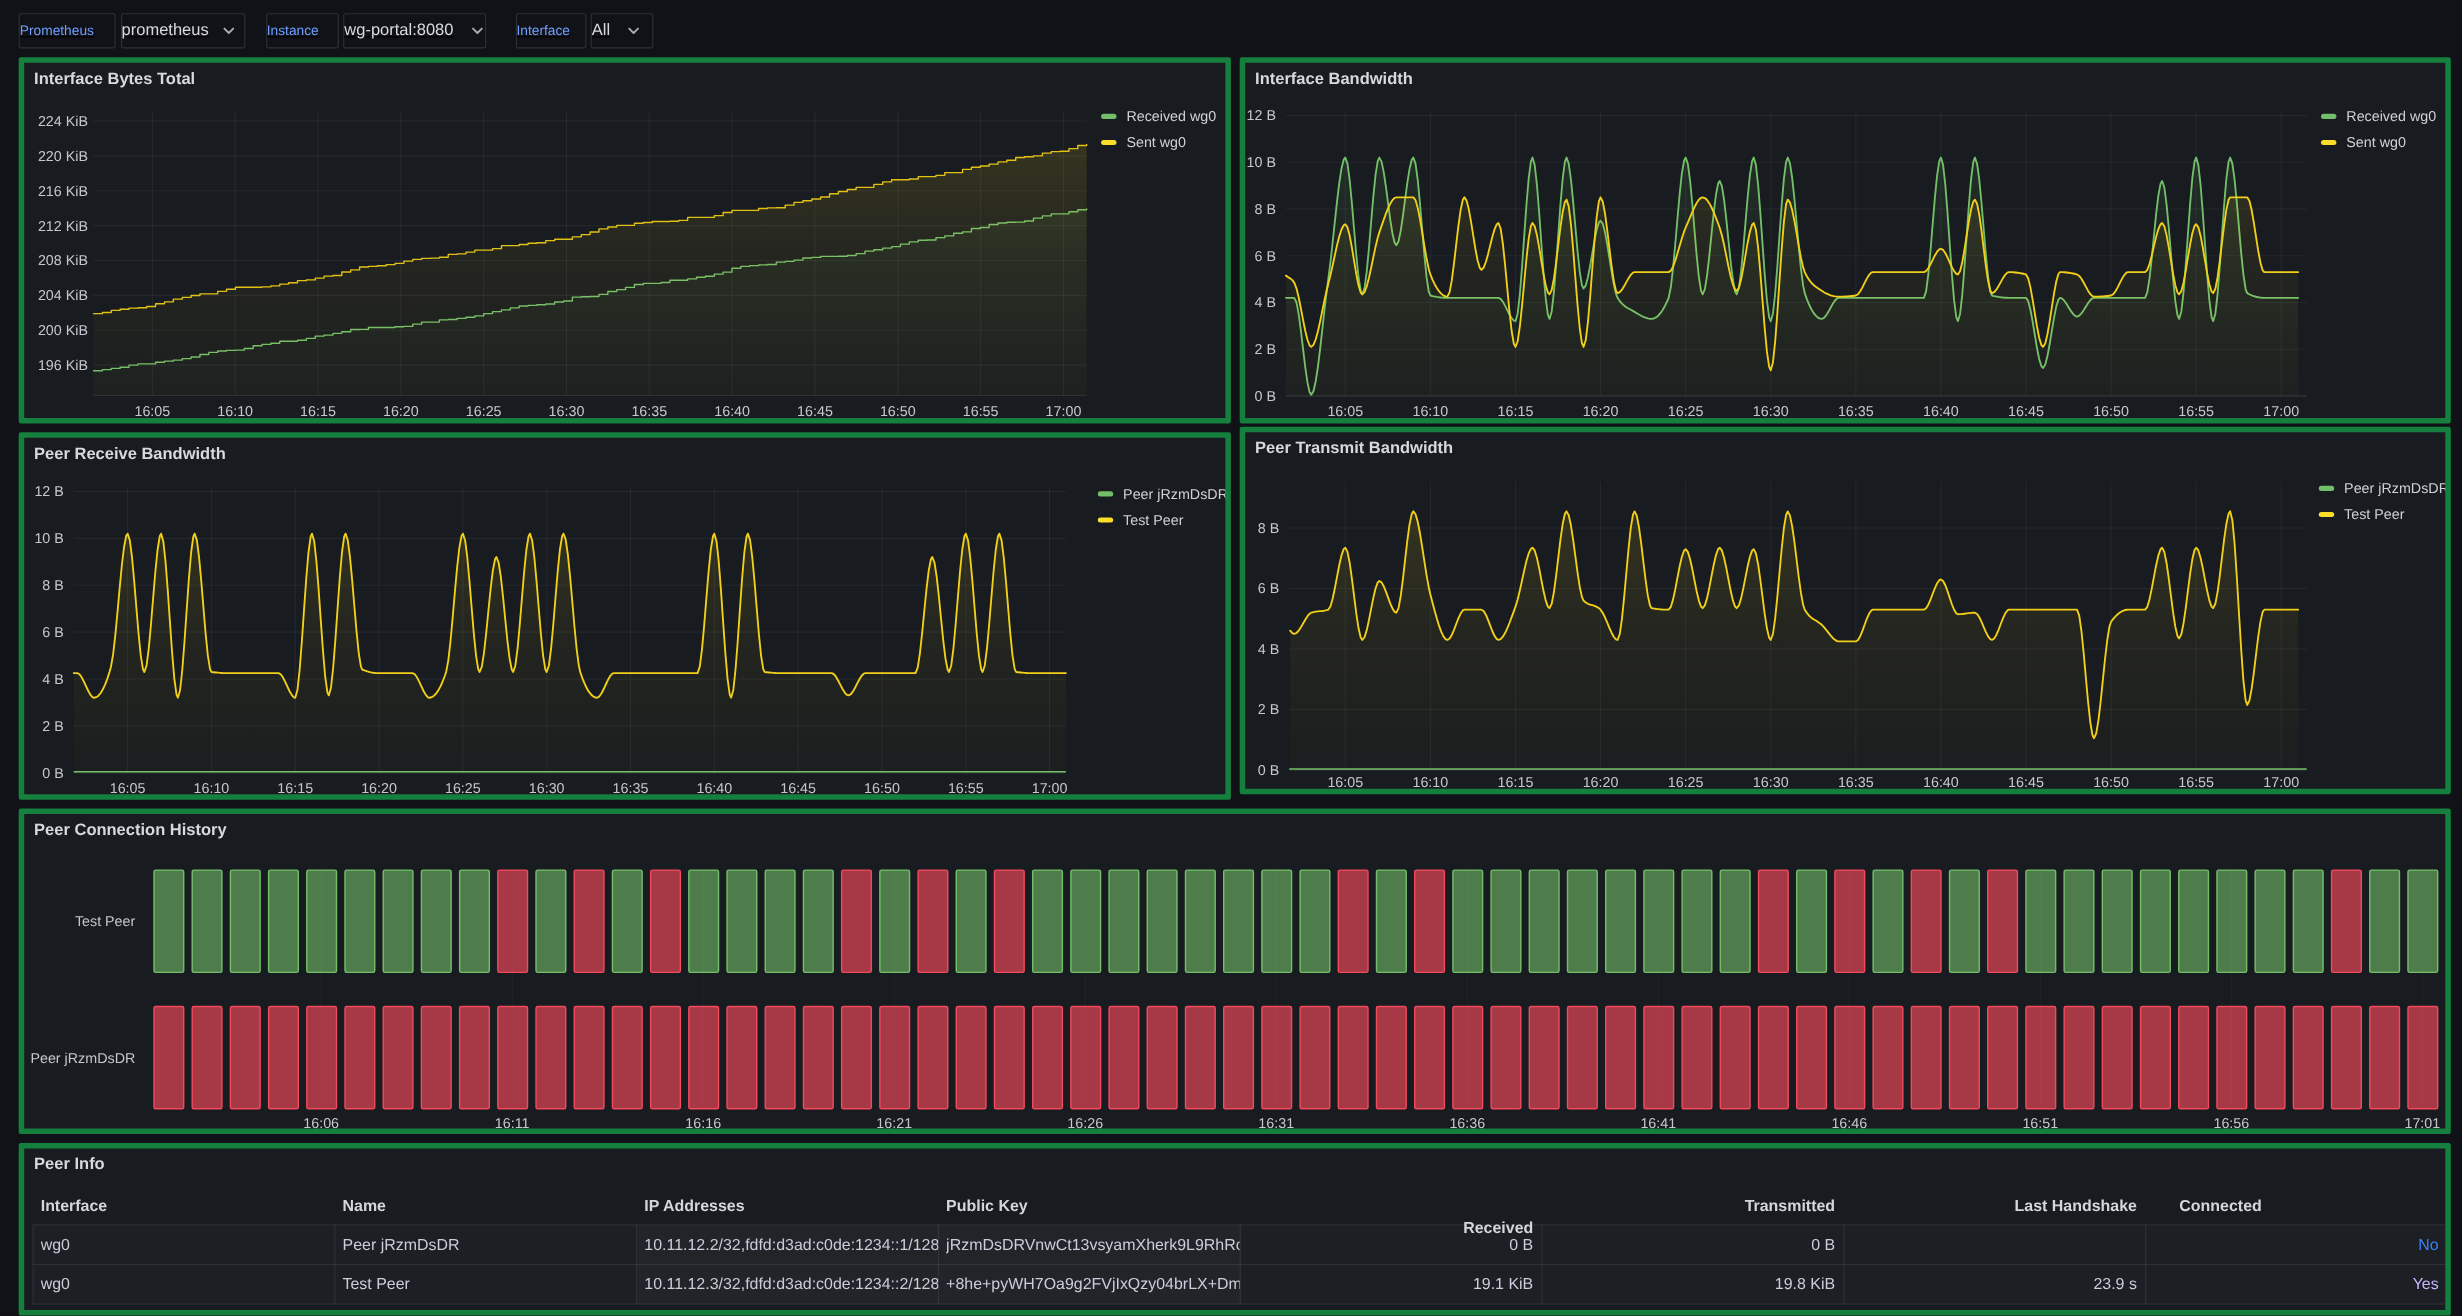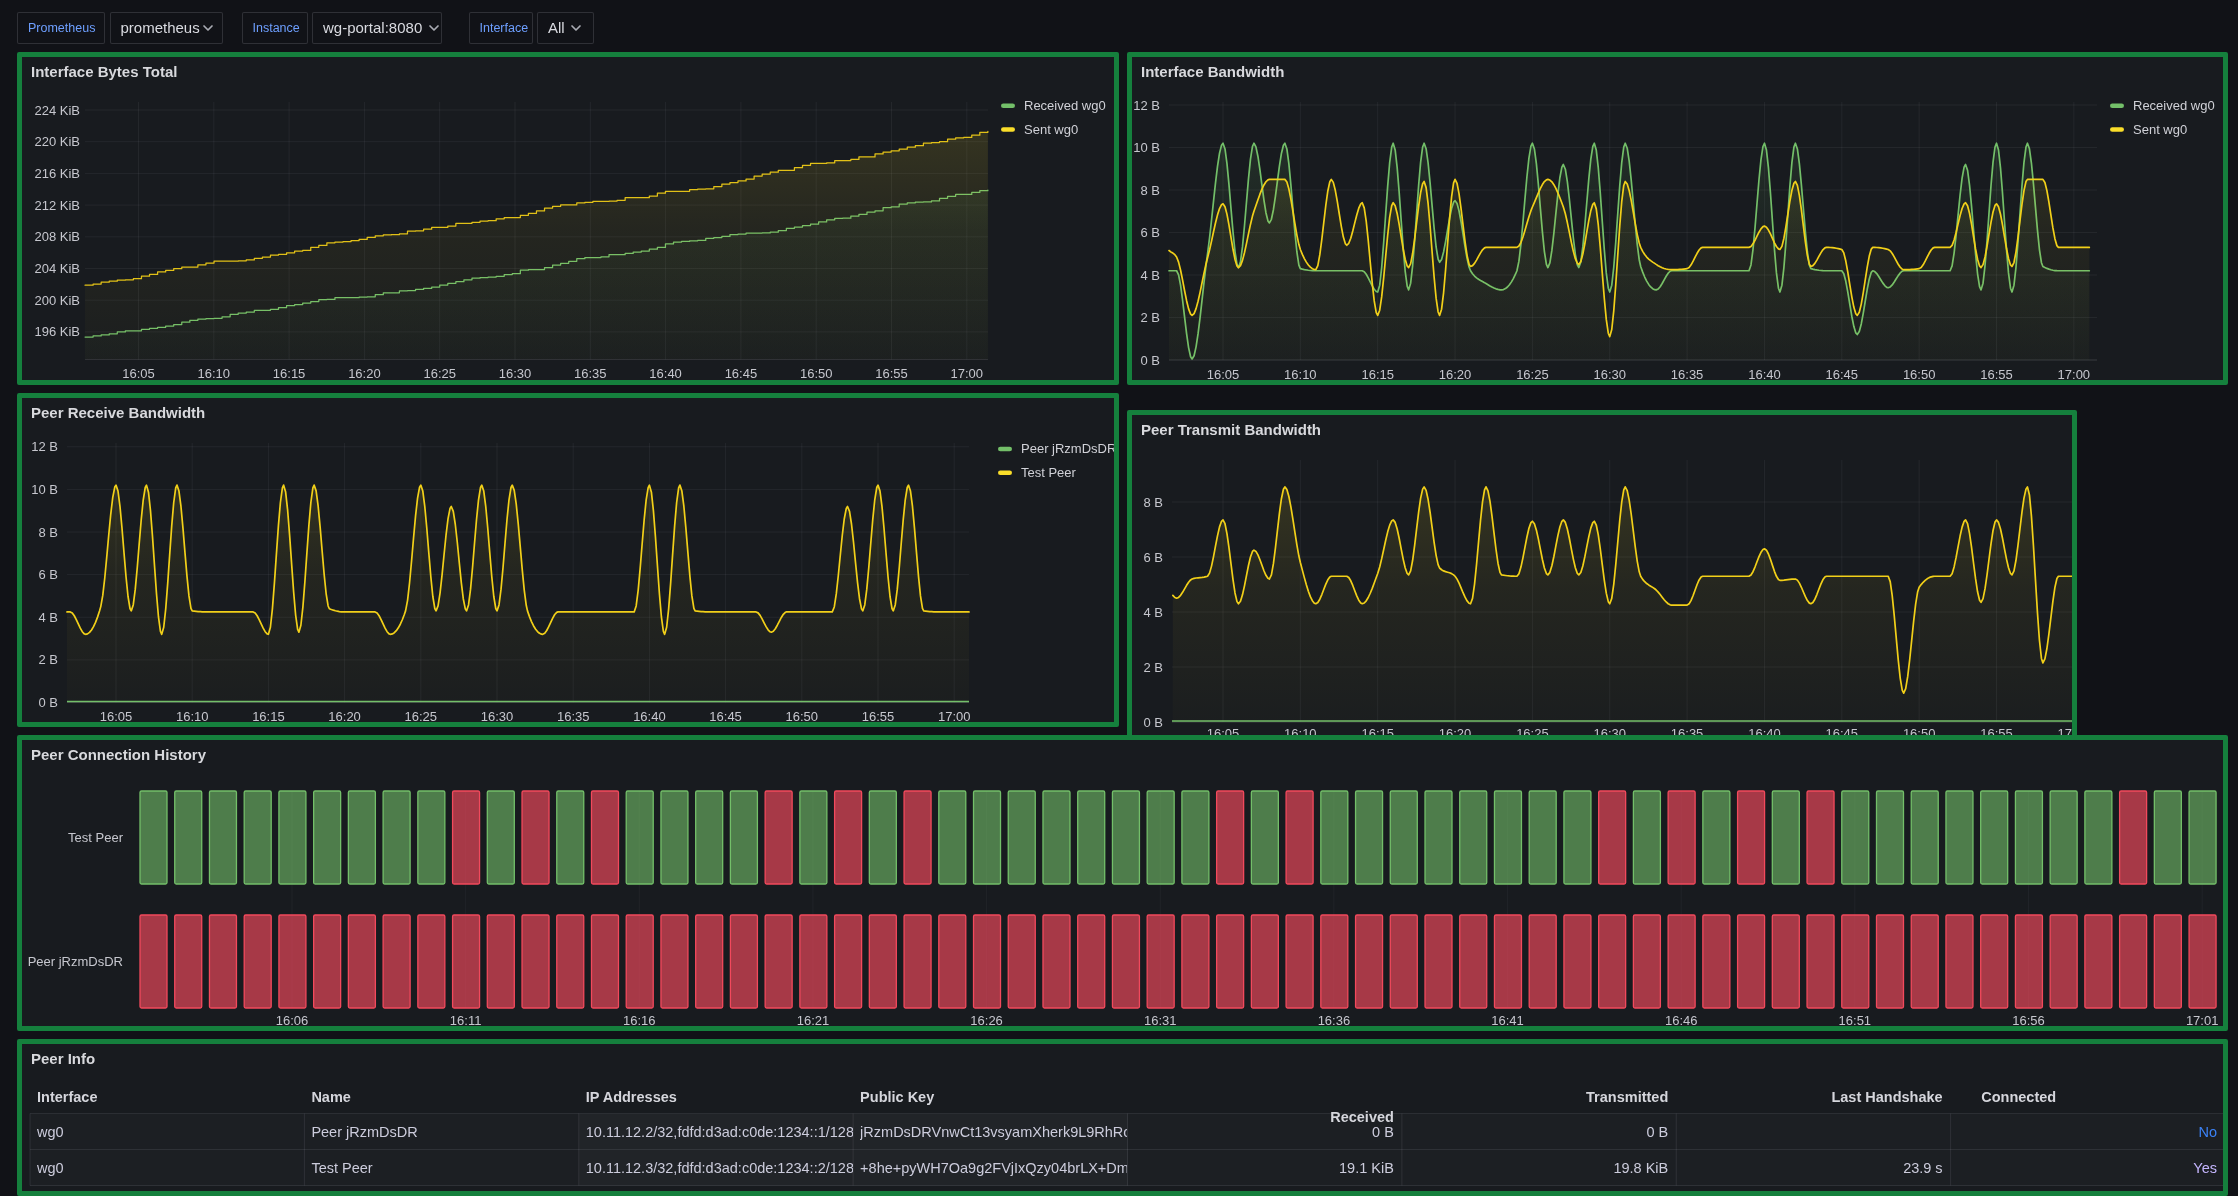--- a/index.html
+++ b/index.html
@@ -1,20 +1,20 @@
 <!DOCTYPE html>
 <html><head><meta charset="utf-8"><style>
 * { margin:0; padding:0; box-sizing:border-box; }
 html,body { width:2238px; height:1196px; background:#111217; font-family:"Liberation Sans",sans-serif; overflow:hidden; }
 .panel { position:absolute; background:#181b1f; border:5px solid #15803d; border-radius:2px; overflow:hidden; }
 .ptitle { position:absolute; left:9px; top:6px; font-size:15px; font-weight:700; color:#d8d9dd; }
 .csvg { position:absolute; left:0; top:0; }
 .ax { font-family:"Liberation Sans",sans-serif; font-size:13px; fill:#c6c7ce; }
 .leg { font-family:"Liberation Sans",sans-serif; font-size:13px; fill:#d0d1d7; }
-.ctl { position:absolute; top:12px; height:31.5px; border:1px solid rgba(204,204,220,0.16); border-radius:2px; display:flex; align-items:center; padding:0 10px; background:#111217; }
+.ctl { position:absolute; top:12px; height:31.5px; border:1px solid rgba(204,204,220,0.16); border-radius:2px; display:flex; align-items:center; padding:0 0; background:#111217;text-decoration:underline; }
 .blab { color:#6e9fff; font-size:12.5px; font-weight:500; }
 .bval { color:#d9dae0; font-size:15px; font-weight:500; }
 .th { position:absolute; height:32px; line-height:32px; font-size:14.5px; font-weight:600; color:#d5d6dc; overflow:hidden; white-space:nowrap; }
 .thr { text-align:right; }
 .td { position:absolute; height:36px; line-height:36px; font-size:14.5px; color:#ccccdc; overflow:hidden; white-space:nowrap; }
 .tdr { text-align:right; }
 </style></head>
 <body>
 <div class="ctl" style="left:17px;width:88px">
     <span class="blab">Prometheus</span>
@@ -229,21 +229,21 @@
       <line x1="45" y1="304.5" x2="947" y2="304.5" stroke="rgba(204,204,220,0.12)" stroke-width="1"></line>
       <path d="M45 213.93L46.66 213.93L48.28 213.93L50.28 214.99L52.28 217.75L54.28 221.61L56.28 225.96L58.28 230.19L60.28 233.7L62.28 235.89L63.52 236.31L65.52 235.83L67.52 234.4L69.52 232.01L71.52 228.67L73.52 224.38L75.52 219.13L77.52 212.93L78.76 208.61L80.76 197.39L82.76 179.98L84.76 158.93L86.76 136.77L88.76 116.04L90.76 99.3L92.76 89.08L94 87.14L96 93.07L98 108.58L100 130.26L102 154.7L104 178.5L106 198.24L108 210.51L109.24 212.87L111.24 206.94L113.24 191.43L115.24 169.75L117.24 145.3L119.24 121.51L121.24 101.77L123.24 89.5L124.48 87.14L126.48 94.17L128.48 112.57L130.48 138.3L132.48 167.3L134.48 195.53L136.48 218.95L138.48 233.51L139.72 236.31L141.72 229.28L143.72 210.87L145.72 185.15L147.72 156.15L149.72 127.92L151.72 104.5L153.72 89.94L154.96 87.14L156.96 93.03L158.96 108.47L160.96 130.06L162.96 154.42L164.96 178.18L166.96 197.95L168.96 210.36L170.2 212.87L172.2 213.13L174.2 213.35L176.2 213.54L178.2 213.69L180.2 213.81L182.2 213.88L184.2 213.93L185.44 213.93L187.44 213.93L189.44 213.93L191.44 213.93L193.44 213.93L195.44 213.93L197.44 213.93L199.44 213.93L200.68 213.93L202.68 213.93L204.68 213.93L206.68 213.93L208.68 213.93L210.68 213.93L212.68 213.93L214.68 213.93L215.92 213.93L217.92 213.93L219.92 213.93L221.92 213.93L223.92 213.93L225.92 213.93L227.92 213.93L229.92 213.93L231.16 213.93L233.16 214.99L235.16 217.75L237.16 221.61L239.16 225.96L241.16 230.19L243.16 233.7L245.16 235.89L246.4 236.31L248.4 229.28L250.4 210.87L252.4 185.15L254.4 156.15L256.4 127.92L258.4 104.5L260.4 89.94L261.64 87.14L263.64 94.07L265.64 112.21L267.64 137.57L269.64 166.15L271.64 193.98L273.64 217.07L275.64 231.42L276.88 234.18L278.88 227.24L280.88 209.11L282.88 183.75L284.88 155.16L286.88 127.33L288.88 104.25L290.88 89.9L292.12 87.14L294.12 92.87L296.12 107.89L298.12 128.93L300.12 152.72L302.12 176L304.12 195.51L306.12 207.98L307.36 210.74L309.36 211.52L311.36 212.19L313.36 212.76L315.36 213.21L317.36 213.55L319.36 213.79L321.36 213.91L322.6 213.93L324.6 213.93L326.6 213.93L328.6 213.93L330.6 213.93L332.6 213.93L334.6 213.93L336.6 213.93L337.84 213.93L339.84 213.93L341.84 213.93L343.84 213.93L345.84 213.93L347.84 213.93L349.84 213.93L351.84 213.93L353.08 213.93L355.08 214.99L357.08 217.75L359.08 221.61L361.08 225.96L363.08 230.19L365.08 233.7L367.08 235.89L368.32 236.31L370.32 235.9L372.32 234.69L374.32 232.67L376.32 229.85L378.32 226.22L380.32 221.77L382.32 216.53L383.56 212.87L385.56 202.3L387.56 184.74L389.56 162.96L391.56 139.75L393.56 117.87L395.56 100.1L397.56 89.21L398.8 87.14L400.8 93.07L402.8 108.58L404.8 130.26L406.8 154.7L408.8 178.5L410.8 198.24L412.8 210.51L414.04 212.87L416.04 207.94L418.04 195.06L420.04 177.06L422.04 156.76L424.04 136.99L426.04 120.6L428.04 110.41L429.28 108.45L431.28 113.37L433.28 126.25L435.28 144.26L437.28 164.56L439.28 184.32L441.28 200.72L443.28 210.91L444.52 212.87L446.52 206.94L448.52 191.43L450.52 169.75L452.52 145.3L454.52 121.51L456.52 101.77L458.52 89.5L459.76 87.14L461.76 93.07L463.76 108.58L465.76 130.26L467.76 154.7L469.76 178.5L471.76 198.24L473.76 210.51L475 212.87L477 206.94L479 191.43L481 169.75L483 145.3L485 121.51L487 101.77L489 89.5L490.24 87.14L492.24 92.36L494.24 106.19L496.24 125.85L498.24 148.56L500.24 171.56L502.24 192.06L504.24 207.29L505.48 212.87L507.48 218.62L509.48 223.56L511.48 227.69L513.48 231.02L515.48 233.54L517.48 235.25L519.48 236.15L520.72 236.31L522.72 235.25L524.72 232.49L526.72 228.63L528.72 224.28L530.72 220.05L532.72 216.54L534.72 214.35L535.96 213.93L537.96 213.93L539.96 213.93L541.96 213.93L543.96 213.93L545.96 213.93L547.96 213.93L549.96 213.93L551.2 213.93L553.2 213.93L555.2 213.93L557.2 213.93L559.2 213.93L561.2 213.93L563.2 213.93L565.2 213.93L566.44 213.93L568.44 213.93L570.44 213.93L572.44 213.93L574.44 213.93L576.44 213.93L578.44 213.93L580.44 213.93L581.68 213.93L583.68 213.93L585.68 213.93L587.68 213.93L589.68 213.93L591.68 213.93L593.68 213.93L595.68 213.93L596.92 213.93L598.92 213.93L600.92 213.93L602.92 213.93L604.92 213.93L606.92 213.93L608.92 213.93L610.92 213.93L612.16 213.93L614.16 207.95L616.16 192.31L618.16 170.45L620.16 145.8L622.16 121.8L624.16 101.89L626.16 89.52L627.4 87.14L629.4 94.17L631.4 112.57L633.4 138.3L635.4 167.3L637.4 195.53L639.4 218.95L641.4 233.51L642.64 236.31L644.64 229.28L646.64 210.87L648.64 185.15L650.64 156.15L652.64 127.92L654.64 104.5L656.64 89.94L657.88 87.14L659.88 93.03L661.88 108.47L663.88 130.06L665.88 154.42L667.88 178.18L669.88 197.95L671.88 210.36L673.12 212.87L675.12 213.13L677.12 213.35L679.12 213.54L681.12 213.69L683.12 213.81L685.12 213.88L687.12 213.93L688.36 213.93L690.36 213.93L692.36 213.93L694.36 213.93L696.36 213.93L698.36 213.93L700.36 213.93L702.36 213.93L703.6 213.93L705.6 213.93L707.6 213.93L709.6 213.93L711.6 213.93L713.6 213.93L715.6 213.93L717.6 213.93L718.84 213.93L720.84 213.93L722.84 213.93L724.84 213.93L726.84 213.93L728.84 213.93L730.84 213.93L732.84 213.93L734.08 213.93L736.08 214.89L738.08 217.38L740.08 220.88L742.08 224.81L744.08 228.64L746.08 231.82L748.08 233.8L749.32 234.18L751.32 233.22L753.32 230.73L755.32 227.23L757.32 223.3L759.32 219.47L761.32 216.29L763.32 214.31L764.56 213.93L766.56 213.93L768.56 213.93L770.56 213.93L772.56 213.93L774.56 213.93L776.56 213.93L778.56 213.93L779.8 213.93L781.8 213.93L783.8 213.93L785.8 213.93L787.8 213.93L789.8 213.93L791.8 213.93L793.8 213.93L795.04 213.93L797.04 213.93L799.04 213.93L801.04 213.93L803.04 213.93L805.04 213.93L807.04 213.93L809.04 213.93L810.28 213.93L812.28 208.96L814.28 195.95L816.28 177.76L818.28 157.25L820.28 137.28L822.28 120.72L824.28 110.43L825.52 108.45L827.52 113.37L829.52 126.25L831.52 144.26L833.52 164.56L835.52 184.32L837.52 200.72L839.52 210.91L840.76 212.87L842.76 206.94L844.76 191.43L846.76 169.75L848.76 145.3L850.76 121.51L852.76 101.77L854.76 89.5L856 87.14L858 93.07L860 108.58L862 130.26L864 154.7L866 178.5L868 198.24L870 210.51L871.24 212.87L873.24 206.94L875.24 191.43L877.24 169.75L879.24 145.3L881.24 121.51L883.24 101.77L885.24 89.5L886.48 87.14L888.48 93.03L890.48 108.47L892.48 130.06L894.48 154.42L896.48 178.18L898.48 197.95L900.48 210.36L901.72 212.87L903.72 213.13L905.72 213.35L907.72 213.54L909.72 213.69L911.72 213.81L913.72 213.88L915.72 213.93L916.96 213.93L918.96 213.93L920.96 213.93L922.96 213.93L924.96 213.93L926.96 213.93L928.96 213.93L930.96 213.93L932.2 213.93L934.2 213.93L936.2 213.93L938.2 213.93L940.2 213.93L942.2 213.93L944.2 213.93L946.2 213.93L947 213.93L947 304.5L45 304.5Z" fill="url(#p3y)" stroke="none"></path>
       <path d="M45 213.93L46.66 213.93L48.28 213.93L50.28 214.99L52.28 217.75L54.28 221.61L56.28 225.96L58.28 230.19L60.28 233.7L62.28 235.89L63.52 236.31L65.52 235.83L67.52 234.4L69.52 232.01L71.52 228.67L73.52 224.38L75.52 219.13L77.52 212.93L78.76 208.61L80.76 197.39L82.76 179.98L84.76 158.93L86.76 136.77L88.76 116.04L90.76 99.3L92.76 89.08L94 87.14L96 93.07L98 108.58L100 130.26L102 154.7L104 178.5L106 198.24L108 210.51L109.24 212.87L111.24 206.94L113.24 191.43L115.24 169.75L117.24 145.3L119.24 121.51L121.24 101.77L123.24 89.5L124.48 87.14L126.48 94.17L128.48 112.57L130.48 138.3L132.48 167.3L134.48 195.53L136.48 218.95L138.48 233.51L139.72 236.31L141.72 229.28L143.72 210.87L145.72 185.15L147.72 156.15L149.72 127.92L151.72 104.5L153.72 89.94L154.96 87.14L156.96 93.03L158.96 108.47L160.96 130.06L162.96 154.42L164.96 178.18L166.96 197.95L168.96 210.36L170.2 212.87L172.2 213.13L174.2 213.35L176.2 213.54L178.2 213.69L180.2 213.81L182.2 213.88L184.2 213.93L185.44 213.93L187.44 213.93L189.44 213.93L191.44 213.93L193.44 213.93L195.44 213.93L197.44 213.93L199.44 213.93L200.68 213.93L202.68 213.93L204.68 213.93L206.68 213.93L208.68 213.93L210.68 213.93L212.68 213.93L214.68 213.93L215.92 213.93L217.92 213.93L219.92 213.93L221.92 213.93L223.92 213.93L225.92 213.93L227.92 213.93L229.92 213.93L231.16 213.93L233.16 214.99L235.16 217.75L237.16 221.61L239.16 225.96L241.16 230.19L243.16 233.7L245.16 235.89L246.4 236.31L248.4 229.28L250.4 210.87L252.4 185.15L254.4 156.15L256.4 127.92L258.4 104.5L260.4 89.94L261.64 87.14L263.64 94.07L265.64 112.21L267.64 137.57L269.64 166.15L271.64 193.98L273.64 217.07L275.64 231.42L276.88 234.18L278.88 227.24L280.88 209.11L282.88 183.75L284.88 155.16L286.88 127.33L288.88 104.25L290.88 89.9L292.12 87.14L294.12 92.87L296.12 107.89L298.12 128.93L300.12 152.72L302.12 176L304.12 195.51L306.12 207.98L307.36 210.74L309.36 211.52L311.36 212.19L313.36 212.76L315.36 213.21L317.36 213.55L319.36 213.79L321.36 213.91L322.6 213.93L324.6 213.93L326.6 213.93L328.6 213.93L330.6 213.93L332.6 213.93L334.6 213.93L336.6 213.93L337.84 213.93L339.84 213.93L341.84 213.93L343.84 213.93L345.84 213.93L347.84 213.93L349.84 213.93L351.84 213.93L353.08 213.93L355.08 214.99L357.08 217.75L359.08 221.61L361.08 225.96L363.08 230.19L365.08 233.7L367.08 235.89L368.32 236.31L370.32 235.9L372.32 234.69L374.32 232.67L376.32 229.85L378.32 226.22L380.32 221.77L382.32 216.53L383.56 212.87L385.56 202.3L387.56 184.74L389.56 162.96L391.56 139.75L393.56 117.87L395.56 100.1L397.56 89.21L398.8 87.14L400.8 93.07L402.8 108.58L404.8 130.26L406.8 154.7L408.8 178.5L410.8 198.24L412.8 210.51L414.04 212.87L416.04 207.94L418.04 195.06L420.04 177.06L422.04 156.76L424.04 136.99L426.04 120.6L428.04 110.41L429.28 108.45L431.28 113.37L433.28 126.25L435.28 144.26L437.28 164.56L439.28 184.32L441.28 200.72L443.28 210.91L444.52 212.87L446.52 206.94L448.52 191.43L450.52 169.75L452.52 145.3L454.52 121.51L456.52 101.77L458.52 89.5L459.76 87.14L461.76 93.07L463.76 108.58L465.76 130.26L467.76 154.7L469.76 178.5L471.76 198.24L473.76 210.51L475 212.87L477 206.94L479 191.43L481 169.75L483 145.3L485 121.51L487 101.77L489 89.5L490.24 87.14L492.24 92.36L494.24 106.19L496.24 125.85L498.24 148.56L500.24 171.56L502.24 192.06L504.24 207.29L505.48 212.87L507.48 218.62L509.48 223.56L511.48 227.69L513.48 231.02L515.48 233.54L517.48 235.25L519.48 236.15L520.72 236.31L522.72 235.25L524.72 232.49L526.72 228.63L528.72 224.28L530.72 220.05L532.72 216.54L534.72 214.35L535.96 213.93L537.96 213.93L539.96 213.93L541.96 213.93L543.96 213.93L545.96 213.93L547.96 213.93L549.96 213.93L551.2 213.93L553.2 213.93L555.2 213.93L557.2 213.93L559.2 213.93L561.2 213.93L563.2 213.93L565.2 213.93L566.44 213.93L568.44 213.93L570.44 213.93L572.44 213.93L574.44 213.93L576.44 213.93L578.44 213.93L580.44 213.93L581.68 213.93L583.68 213.93L585.68 213.93L587.68 213.93L589.68 213.93L591.68 213.93L593.68 213.93L595.68 213.93L596.92 213.93L598.92 213.93L600.92 213.93L602.92 213.93L604.92 213.93L606.92 213.93L608.92 213.93L610.92 213.93L612.16 213.93L614.16 207.95L616.16 192.31L618.16 170.45L620.16 145.8L622.16 121.8L624.16 101.89L626.16 89.52L627.4 87.14L629.4 94.17L631.4 112.57L633.4 138.3L635.4 167.3L637.4 195.53L639.4 218.95L641.4 233.51L642.64 236.31L644.64 229.28L646.64 210.87L648.64 185.15L650.64 156.15L652.64 127.92L654.64 104.5L656.64 89.94L657.88 87.14L659.88 93.03L661.88 108.47L663.88 130.06L665.88 154.42L667.88 178.18L669.88 197.95L671.88 210.36L673.12 212.87L675.12 213.13L677.12 213.35L679.12 213.54L681.12 213.69L683.12 213.81L685.12 213.88L687.12 213.93L688.36 213.93L690.36 213.93L692.36 213.93L694.36 213.93L696.36 213.93L698.36 213.93L700.36 213.93L702.36 213.93L703.6 213.93L705.6 213.93L707.6 213.93L709.6 213.93L711.6 213.93L713.6 213.93L715.6 213.93L717.6 213.93L718.84 213.93L720.84 213.93L722.84 213.93L724.84 213.93L726.84 213.93L728.84 213.93L730.84 213.93L732.84 213.93L734.08 213.93L736.08 214.89L738.08 217.38L740.08 220.88L742.08 224.81L744.08 228.64L746.08 231.82L748.08 233.8L749.32 234.18L751.32 233.22L753.32 230.73L755.32 227.23L757.32 223.3L759.32 219.47L761.32 216.29L763.32 214.31L764.56 213.93L766.56 213.93L768.56 213.93L770.56 213.93L772.56 213.93L774.56 213.93L776.56 213.93L778.56 213.93L779.8 213.93L781.8 213.93L783.8 213.93L785.8 213.93L787.8 213.93L789.8 213.93L791.8 213.93L793.8 213.93L795.04 213.93L797.04 213.93L799.04 213.93L801.04 213.93L803.04 213.93L805.04 213.93L807.04 213.93L809.04 213.93L810.28 213.93L812.28 208.96L814.28 195.95L816.28 177.76L818.28 157.25L820.28 137.28L822.28 120.72L824.28 110.43L825.52 108.45L827.52 113.37L829.52 126.25L831.52 144.26L833.52 164.56L835.52 184.32L837.52 200.72L839.52 210.91L840.76 212.87L842.76 206.94L844.76 191.43L846.76 169.75L848.76 145.3L850.76 121.51L852.76 101.77L854.76 89.5L856 87.14L858 93.07L860 108.58L862 130.26L864 154.7L866 178.5L868 198.24L870 210.51L871.24 212.87L873.24 206.94L875.24 191.43L877.24 169.75L879.24 145.3L881.24 121.51L883.24 101.77L885.24 89.5L886.48 87.14L888.48 93.03L890.48 108.47L892.48 130.06L894.48 154.42L896.48 178.18L898.48 197.95L900.48 210.36L901.72 212.87L903.72 213.13L905.72 213.35L907.72 213.54L909.72 213.69L911.72 213.81L913.72 213.88L915.72 213.93L916.96 213.93L918.96 213.93L920.96 213.93L922.96 213.93L924.96 213.93L926.96 213.93L928.96 213.93L930.96 213.93L932.2 213.93L934.2 213.93L936.2 213.93L938.2 213.93L940.2 213.93L942.2 213.93L944.2 213.93L946.2 213.93L947 213.93" fill="none" stroke="#f2d019" stroke-width="1.7" stroke-linejoin="round" stroke-linecap="round"></path>
       <line x1="45" y1="303.5" x2="947" y2="303.5" stroke="#73bf69" stroke-width="1.4"></line>
       <rect x="976" y="48.7" width="14" height="4.6" rx="2.3" fill="#73bf69"></rect>
       <text x="999" y="55.3" class="leg">Peer jRzmDsDR</text>
       <rect x="976" y="72.4" width="14" height="4.6" rx="2.3" fill="#fade2a"></rect>
       <text x="999" y="79" class="leg">Test Peer</text>
     </svg>
   </div>
-<div class="panel" style="left:1127px;top:410px;width:950px;height:334px">
+<div class="panel" style="left:1127px;top:388px;width:1101px;height:334px">
     <div class="ptitle">Peer Transmit Bandwidth</div>
     <svg class="csvg" width="1101" height="334" viewBox="0 0 1101 334">
       <defs>
         <linearGradient id="p4g" x1="0" y1="45" x2="0" y2="307.0" gradientUnits="userSpaceOnUse">
           <stop offset="0" stop-color="#73bf69" stop-opacity="0.15"></stop>
           <stop offset="0.5" stop-color="#73bf69" stop-opacity="0.055"></stop>
           <stop offset="1" stop-color="#73bf69" stop-opacity="0.015"></stop>
         </linearGradient>
         <linearGradient id="p4y" x1="0" y1="45" x2="0" y2="307.0" gradientUnits="userSpaceOnUse">
           <stop offset="0" stop-color="#fade2a" stop-opacity="0.15"></stop>

